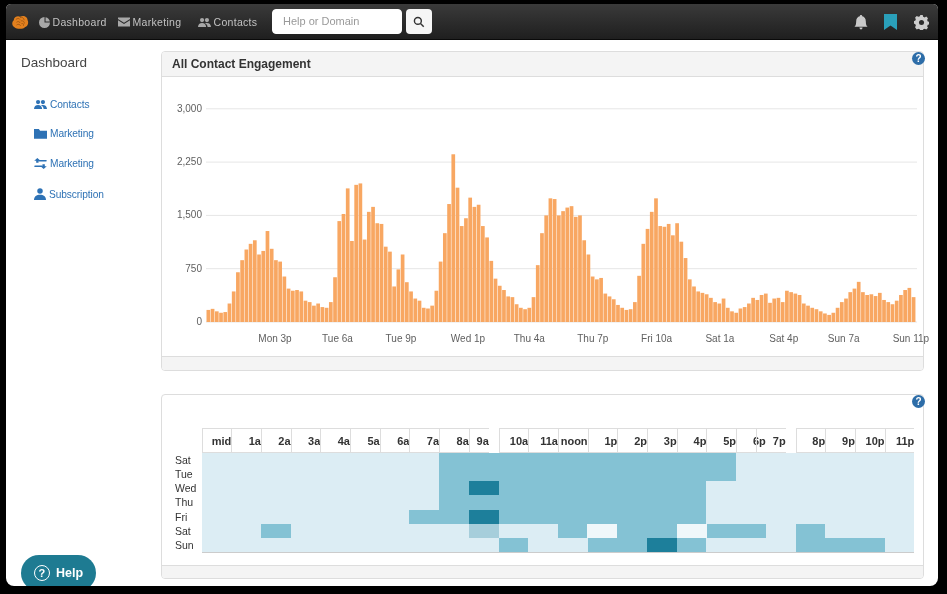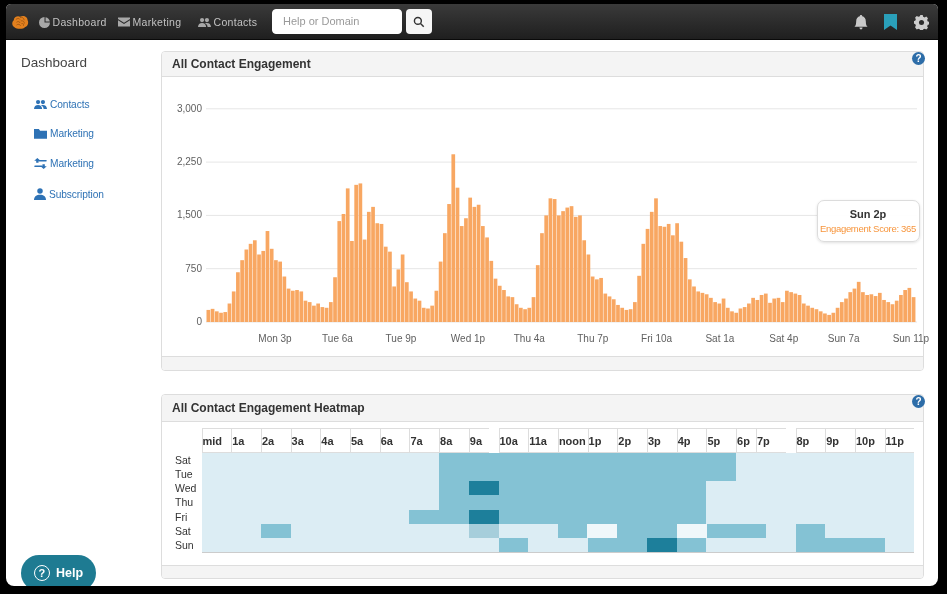--- a/index.html
+++ b/index.html
@@ -18,21 +18,21 @@
 .pfoot { position:absolute; left:0; right:0; bottom:0; background:#f4f4f4; border-top:1px solid #ddd; border-radius:0 0 3px 3px; }
 .qicon { position:absolute; width:13px; height:13px; border-radius:50%; background:#2d6da8; color:#fff; font-size:10px; font-weight:bold; text-align:center; line-height:13px; }
 .chart text { font-family:"Liberation Sans",sans-serif; font-size:10px; fill:#606060; }
 .chart .yl { text-anchor:end; }
 .chart .xl { text-anchor:middle; fill:#606060; }
 .chart line { stroke:#e6e6e6; stroke-width:1; }
 .chart rect { fill:#f8a762; }
 .tooltip { position:absolute; left:654.5px; top:148px; width:103px; height:42px; background:rgba(255,255,255,.96); border:1px solid #dcdcdc; border-radius:7px; text-align:center; box-shadow:0 1px 3px rgba(0,0,0,.12); }
 .tooltip .t1 { font-size:11px; font-weight:bold; color:#333; margin-top:7px; }
 .tooltip .t2 { white-space:nowrap; font-size:9.5px; letter-spacing:-.3px; color:#f7953c; margin-top:3px; }
-.hc { position:absolute; top:33px; height:25px; border:1px solid #ddd; border-right:none; font-size:11px; font-weight:bold; color:#333; text-align:left; line-height:25px; }
+.hc { position:absolute; top:33px; height:25px; border:1px solid #ddd; border-right:none; font-size:11px; font-weight:bold; color:#333; text-align:right; line-height:25px; }
 .hc:last-of-type { border-right:1px solid #ddd; }
 .dl { position:absolute; left:13px; width:24px; height:14.14px; font-size:10.5px; color:#333; line-height:14.14px; }
 .cell { position:absolute; }
 .help { position:absolute; left:15px; top:551px; width:75px; height:36px; background:#1e7b92; border-radius:18px; color:#fff; display:flex; align-items:center; justify-content:center; gap:6px; font-size:12.5px; font-weight:bold; }
 .help .q { width:16px; height:16px; border:1.5px solid #fff; border-radius:50%; font-size:11px; line-height:14px; text-align:center; font-weight:bold; }
 </style></head><body>
 <div class="win">
 
   <div class="nav">
     <svg class="logo" width="18" height="18" viewBox="0 0 26 24">
@@ -307,30 +307,25 @@
           <text x="306.0" y="264.5">Wed 1p</text>
           <text x="367.3" y="264.5">Thu 4a</text>
           <text x="430.8" y="264.5">Thu 7p</text>
           <text x="494.6" y="264.5">Fri 10a</text>
           <text x="557.9" y="264.5">Sat 1a</text>
           <text x="621.8" y="264.5">Sat 4p</text>
           <text x="681.7" y="264.5">Sun 7a</text>
           <text x="748.9" y="264.5">Sun 11p</text>
         </g>
     </svg>
-    <div class="tooltip">
-        <div class="t1">Sun 2p</div>
-        <div class="t2">Engagement Score: 365</div>
-      </div>
     <div class="pfoot" style="height:14px"></div>
   </div>
   <div class="qicon" style="left:906px;top:48px">?</div>
 
   <div class="panel" style="top:390px; height:185px">
-    <div class="phead" style="height:27px">All Contact Engagement Heatmap</div>
     <div class="hc" style="left:39.5px;width:29.7px">mid</div>
       <div class="hc" style="left:69.2px;width:29.7px">1a</div>
       <div class="hc" style="left:98.9px;width:29.7px">2a</div>
       <div class="hc" style="left:128.6px;width:29.7px">3a</div>
       <div class="hc" style="left:158.3px;width:29.7px">4a</div>
       <div class="hc" style="left:188.0px;width:29.7px">5a</div>
       <div class="hc" style="left:217.7px;width:29.7px">6a</div>
       <div class="hc" style="left:247.4px;width:29.7px">7a</div>
       <div class="hc" style="left:277.1px;width:29.7px">8a</div>
       <div class="hc" style="left:306.8px;width:20px">9a</div>

